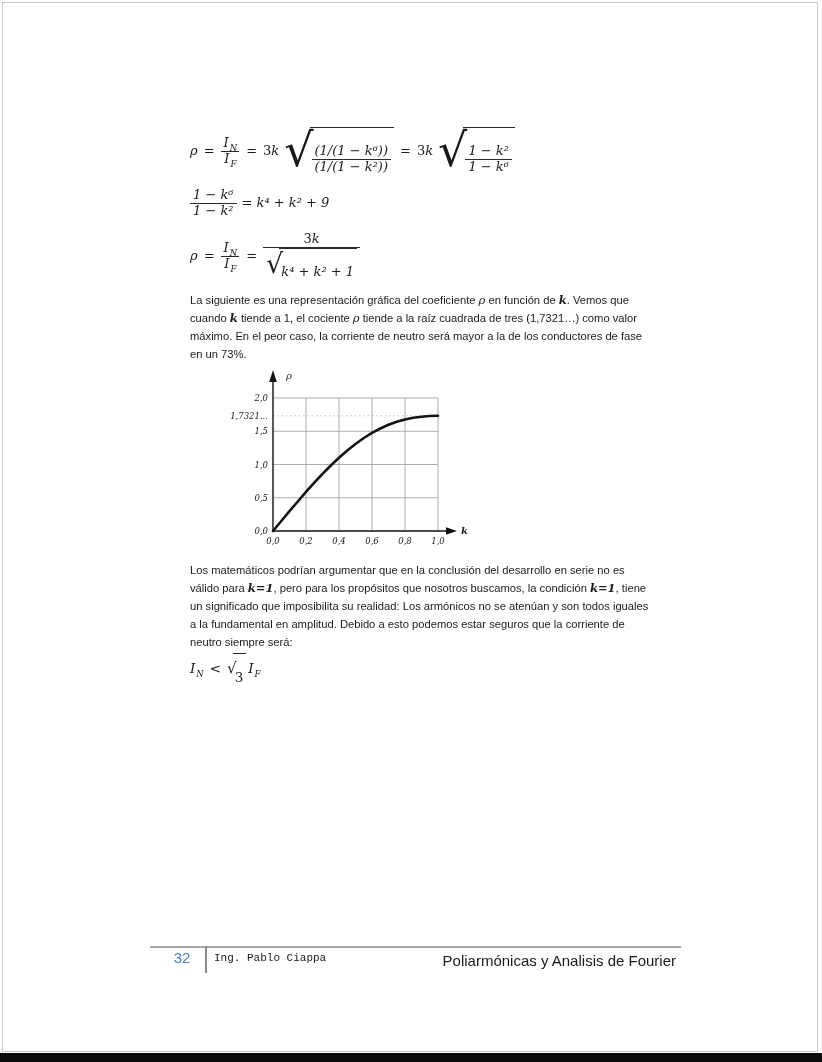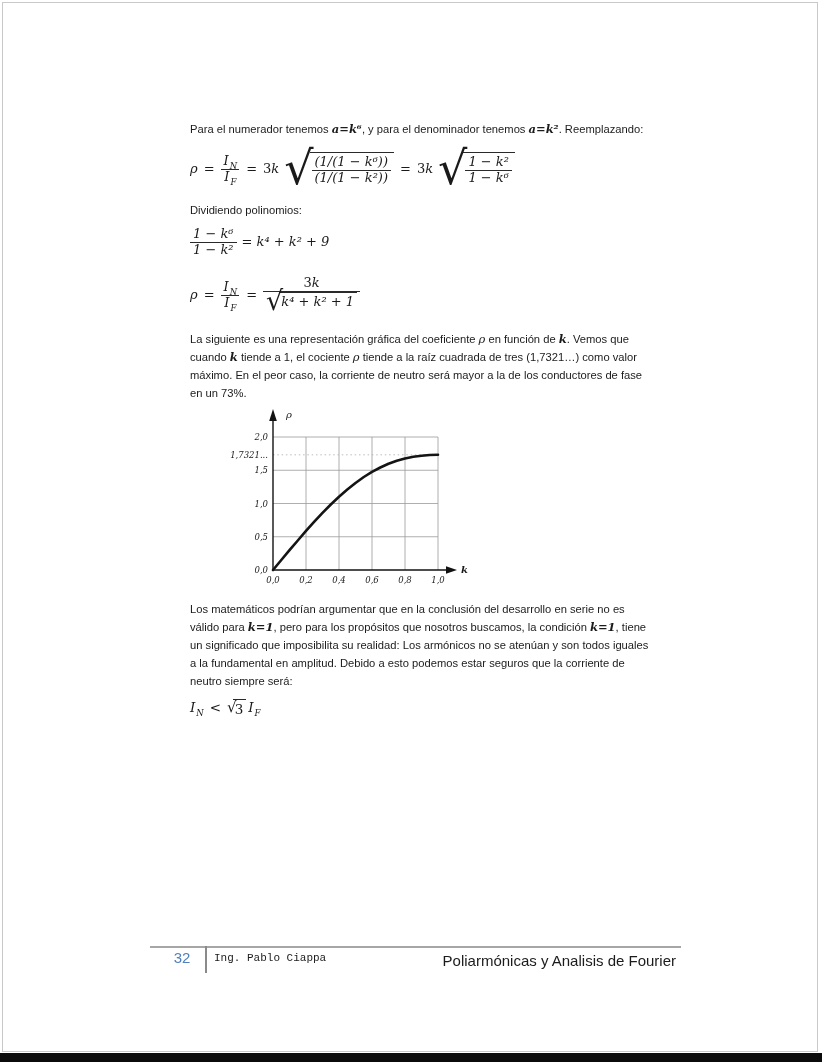--- a/index.html
+++ b/index.html
@@ -25,21 +25,21 @@
   .mo{font-style:normal;padding:0 1px;}
   .msub{font-size:8.5px;font-style:italic;position:relative;top:4px;margin-left:1px;}
   .frac{display:inline-flex;flex-direction:column;align-items:center;}
   .frac .num,.frac .den{padding:0 3px;text-align:center;white-space:nowrap;}
   .frac .den{border-top:1px solid #2a2a2a;}
   .sqrt{display:inline-flex;align-items:center;}
   .rad{font-style:normal;display:inline-block;line-height:0;}
   .sqrt-lg .rad{font-size:46px;transform:translateY(-1px);}
   .sqrt-md .rad{font-size:27px;transform:translateY(0px);}
   .sqrt-sm .rad{font-size:15px;transform:translateY(-1px);}
-  .cand{border-top:1.2px solid #2a2a2a;margin-left:-4px;padding:2px 3px 0 2px;display:inline-block;white-space:nowrap;}
+  .cand{border-top:1.2px solid #2a2a2a;margin-left:-4px;padding:16px 3px 0 2px;display:inline-block;white-space:nowrap;}
 
   .f1{margin:3px 0 4px 0;height:56px;}
   .f2{margin:2px 0 7px 0;height:40px;}
   .f3{margin:3px 0 9px 0;height:52px;}
   .f4{margin:5px 0 0 0;height:26px;font-size:13.5px;}
 
   .chart-wrap{margin:1px 0 3px 33px;width:256px;height:192px;position:relative;}
   .chart-wrap svg{display:block;}
   .tick{font-family:"DejaVu Serif","Liberation Serif",serif;font-style:italic;font-size:8.5px;fill:#1a1a1a;}
   .axis-label{font-family:"DejaVu Serif","Liberation Serif",serif;font-style:italic;font-size:10px;fill:#1a1a1a;}
@@ -52,21 +52,20 @@
   .footer-author{position:absolute;left:214px;top:952px;font-size:11px;font-family:Liberation Mono, monospace;}
   .footer-title{position:absolute;right:146px;top:952px;font-size:15px;}
 </style>
 </head>
 <body>
 
 <div class="page-frame"></div>
 
 <div class="content">
 
-  <p class="para"><span class="run-plain">Para el numerador tenemos </span><span class="run-math">a=k⁶</span><span class="run-plain">, y para el denominador tenemos </span><span class="run-math">a=k²</span><span class="run-plain">. Reemplazando:</span></p>
 
   <div class="formula f1">
     <span class="mi">ρ</span>
     <span class="mo">=</span>
     <span class="frac">
       <span class="num"><span class="mi">I</span><span class="msub">N</span></span>
       <span class="den"><span class="mi">I</span><span class="msub">F</span></span>
     </span>
     <span class="mo">=</span>
     <span><span class="mn">3</span><span class="mi">k</span></span>
@@ -85,21 +84,20 @@
       <span class="rad">√</span>
       <span class="cand">
         <span class="frac">
           <span class="num mi">1 − k²</span>
           <span class="den mi">1 − k⁶</span>
         </span>
       </span>
     </span>
   </div>
 
-  <p class="para">Dividiendo polinomios:</p>
 
   <div class="formula f2">
     <span class="frac">
       <span class="num mi">1 − k⁶</span>
       <span class="den mi">1 − k²</span>
     </span>
     <span class="mi">= k⁴ + k² + 9</span>
   </div>
 
 

